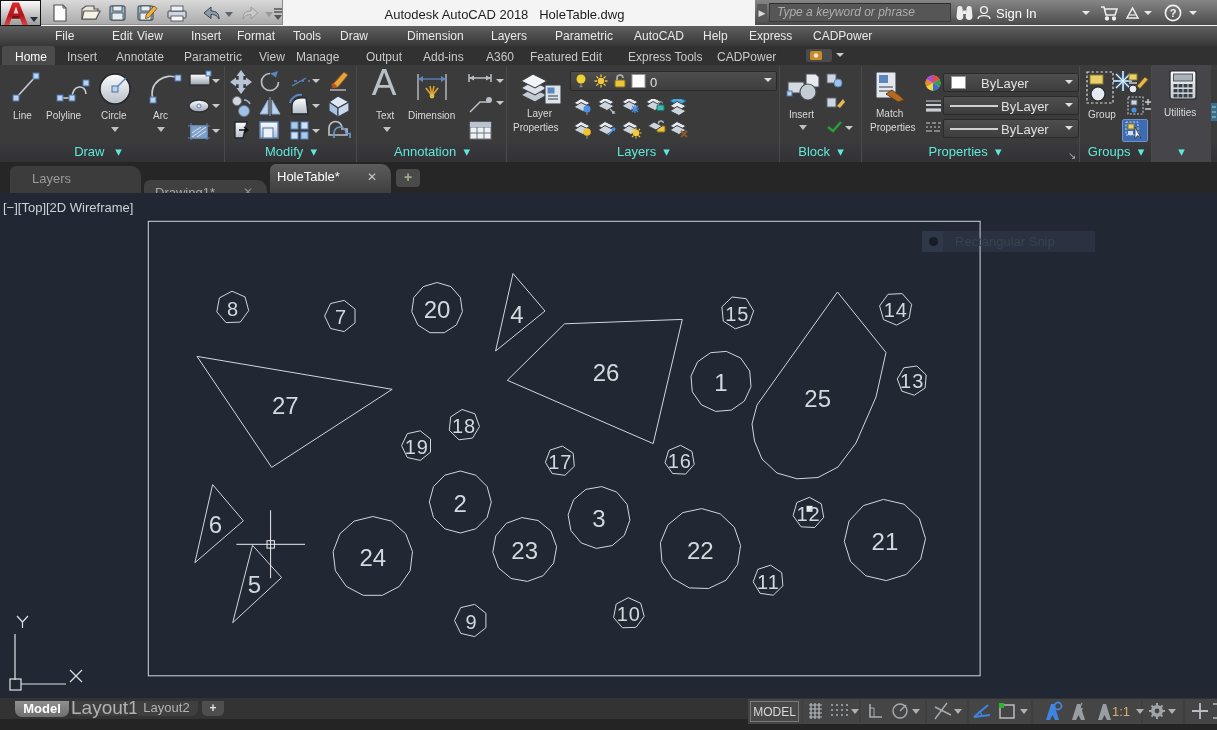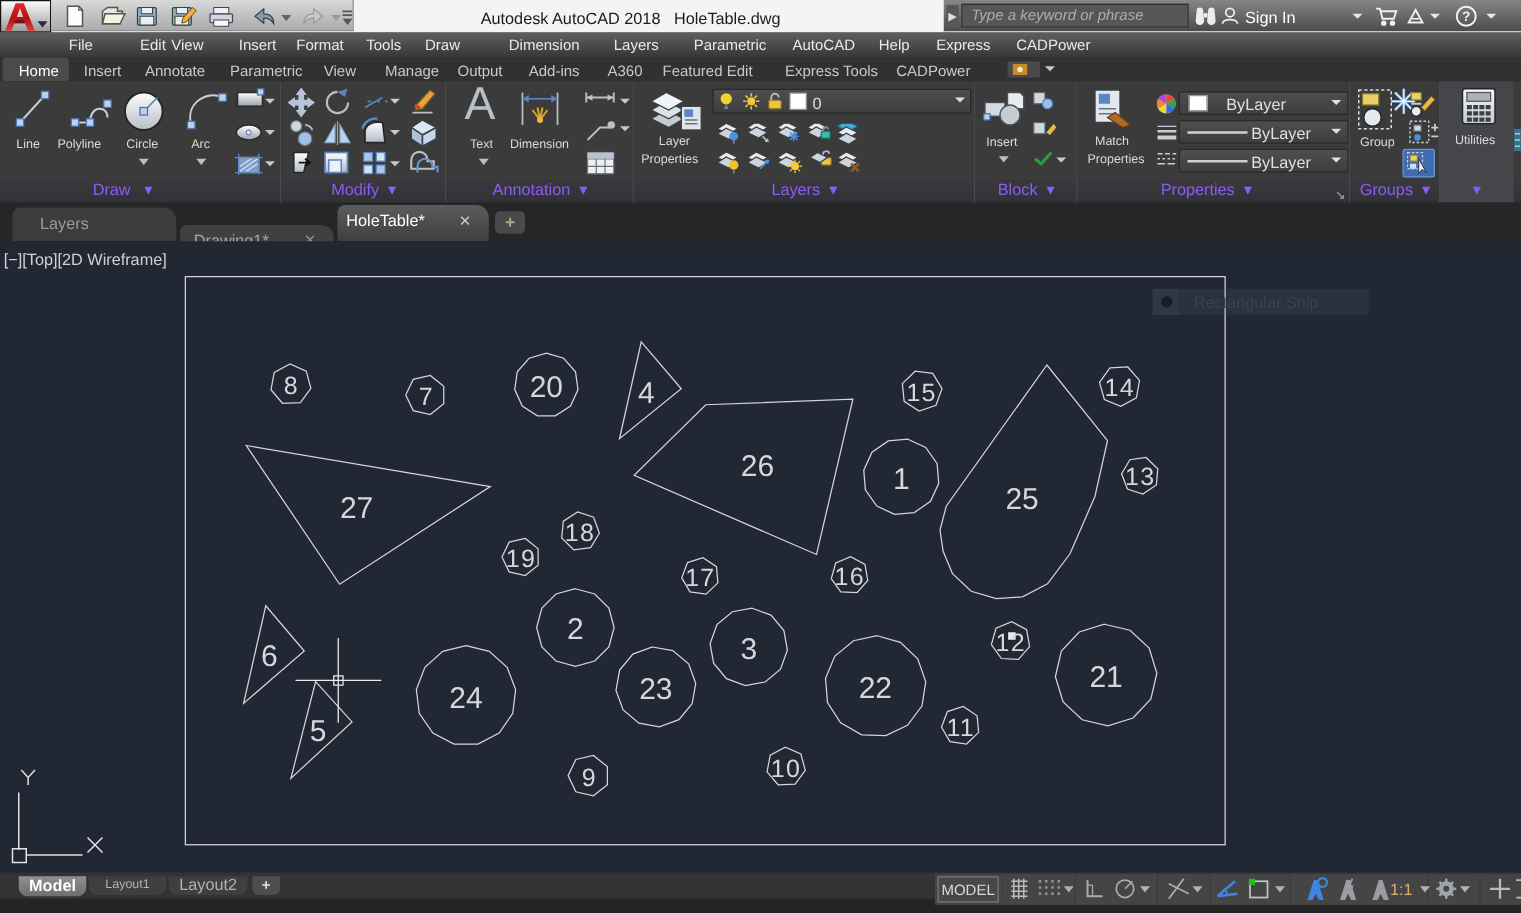--- a/index.html
+++ b/index.html
@@ -1,19 +1,19 @@
 <!DOCTYPE html>
 <html><head><meta charset="utf-8"><style>
 *{margin:0;padding:0;box-sizing:border-box}
 html,body{width:1217px;height:730px;overflow:hidden;background:#212733;font-family:"Liberation Sans",sans-serif}
 .a{position:absolute}
 .da{position:absolute;width:0;height:0;border:4px solid transparent;border-top:4px solid #c9c9c9;border-bottom:none}
 .rl{position:absolute;font-size:10px;color:#dadada;white-space:nowrap}
 .sep{position:absolute;top:66px;height:96px;width:1px;background:#2c2c2c;border-right:1px solid #4a4a4a}
-.ptitle{position:absolute;top:144px;height:18px;font-size:13px;color:#8b5cf6;text-align:center}
+.ptitle{position:absolute;top:144px;height:18px;font-size:13px;color:#5eead4;text-align:center}
 .ct{position:absolute;width:0;height:0;border:4px solid transparent;border-top:5px solid #bfbfbf;border-bottom:none}
 </style></head>
 <body>
 
 <div class="a" style="left:0;top:0;width:1217px;height:26px;background:#f4f4f4"></div>
 <div class="a" style="left:0;top:0;width:41px;height:26px;background:linear-gradient(#fbfbfb,#9c9c9c);border:1px solid #141414"></div>
 <svg class="a" style="left:2px;top:1px" width="30" height="25" viewBox="0 0 30 25">
   <defs>
       <linearGradient id="redg" x1="0" y1="0" x2="0" y2="1">
         <stop offset="0" stop-color="#e22b2b"></stop>
@@ -112,21 +112,21 @@
 </div>
 
 <div class="a" style="left:0;top:46px;width:1217px;height:19px;background:#313131"></div>
 <div class="a" style="left:2px;top:46px;width:53px;height:19px;background:#4b4b4b;border-radius:3px 3px 0 0"></div>
 <div class="a" style="left:0;top:50px;width:1217px;height:14px;font-size:12px;color:#c9c9c9">
 <span class="a" style="left:15px;color:#fff">Home</span>
     <span class="a" style="left:67px">Insert</span>
     <span class="a" style="left:116px">Annotate</span>
     <span class="a" style="left:184px">Parametric</span>
     <span class="a" style="left:259px">View</span>
-    <span class="a" style="left:308px">Manage</span>
+    <span class="a" style="left:296px">Manage</span>
     <span class="a" style="left:366px">Output</span>
     <span class="a" style="left:423px">Add-ins</span>
     <span class="a" style="left:486px">A360</span>
     <span class="a" style="left:530px">Featured Edit</span>
     <span class="a" style="left:628px">Express Tools</span>
     <span class="a" style="left:717px">CADPower</span>
 </div>
 <div class="a" style="left:806px;top:49px;width:26px;height:13px;background:#4a4a4a;border-radius:2px"></div>
 <svg class="a" style="left:810px;top:51px" width="12" height="9" viewBox="0 0 12 9">
     <rect x="0" y="0" width="12" height="9" rx="1.5" fill="#c88a2a"></rect>
@@ -552,21 +552,21 @@
 </svg>
 
 <div class="a" style="left:922px;top:231px;width:173px;height:21px;background:rgba(105,130,165,0.13)"></div>
 <div class="a" style="left:922px;top:231px;width:21px;height:21px;background:rgba(90,115,150,0.10)"></div>
 <div class="a" style="left:929px;top:237px;width:9px;height:9px;border-radius:50%;background:#171d26"></div>
 <div class="a" style="left:955px;top:234px;font-size:13px;color:#39424f">Rectangular Snip</div>
 
 <div class="a" style="left:0;top:698px;width:1217px;height:26px;background:#333"></div>
 <div class="a" style="left:0;top:719px;width:1217px;height:11px;background:#242424"></div>
 <div class="a" style="left:15px;top:701px;width:54px;height:16px;background:linear-gradient(#909090,#6e6e6e);border-radius:0 0 7px 7px;color:#fff;font-size:13px;font-weight:bold;text-align:center;line-height:15px">Model</div>
-<div class="a" style="left:71px;top:701px;width:62px;height:15px;background:#3f3f3f;border-radius:0 0 7px 7px;color:#b2b2b2;font-size:10px;text-align:center;line-height:14px">Layout1</div>
+<div class="a" style="left:71px;top:701px;width:62px;height:15px;background:#3f3f3f;border-radius:0 0 7px 7px;color:#b2b2b2;font-size:19px;line-height:14px">Layout1</div>
 <div class="a" style="left:135px;top:701px;width:63px;height:15px;background:#3f3f3f;border-radius:0 0 7px 7px;color:#b2b2b2;font-size:13px;text-align:center;line-height:14px">Layout2</div>
 <div class="a" style="left:202px;top:701px;width:22px;height:15px;background:#4e4e4e;border-radius:0 0 5px 5px;color:#e3e3e3;font-size:12px;font-weight:bold;text-align:center;line-height:14px">+</div>
 <div class="a" style="left:748px;top:699px;width:469px;height:25px;background:#454545"></div>
 <div class="a" style="left:750px;top:701px;width:49px;height:21px;border:1px solid #7a7a7a;background:#484848;color:#d8d8d8;font-size:12px;text-align:center;line-height:20px">MODEL</div>
 <svg class="a" style="left:802px;top:699px" width="415" height="25" viewBox="0 0 415 25">
   <g stroke="#3a3a3a" stroke-width="1">
       <path d="M0 1 v23 M58 1 v23 M124 1 v23 M166 1 v23 M230 1 v23 M340 1 v23 M382 1 v23"></path>
     </g>
 
   <g stroke="#b8bcc0" stroke-width="1.2">

